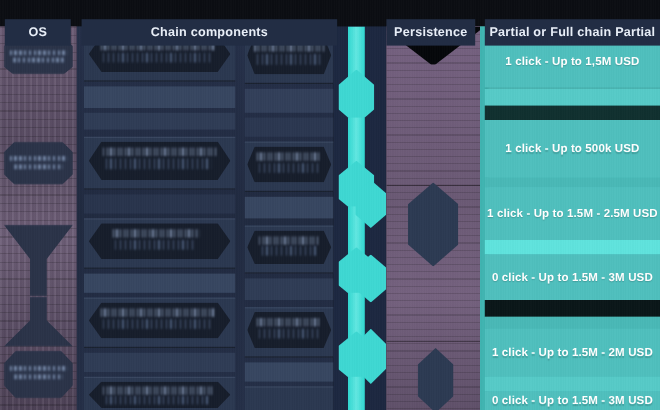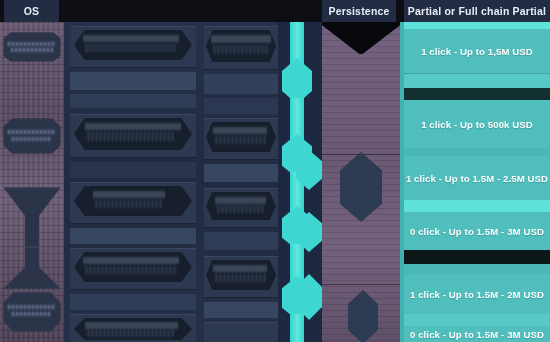--- a/index.html
+++ b/index.html
@@ -9,21 +9,21 @@
   }
   #app{
     position:relative;
     width:550px;height:342px;
     background:#0b0d12;
     overflow:hidden;
   }
 
   
   .hdr-row{
-    position:absolute;left:0;top:0;width:550px;height:22px;
+    position:absolute;left:0;top:16px;width:550px;height:22px;
     z-index:40;
   }
   .hdr{
     position:absolute;top:0;height:22px;
     background:#222d44;
     color:#e8eef7;
     font-size:10.5px;
     font-weight:600;
     letter-spacing:.2px;
     display:flex;align-items:center;justify-content:center;
@@ -181,20 +181,21 @@
     z-index:35;
   }
 </style>
 </head>
 <body>
 
 <div id="app">
 
   <div class="hdr-row">
     <div class="hdr os">OS</div>
+    <div class="hdr chain">Chain components</div>
     <div class="hdr persist">Persistence</div>
     <div class="hdr payout">Partial or Full chain Partial</div>
   </div>
 
   <div class="col col-os">
     <div class="os-stripes"></div>
 
     <div class="os-node n1"></div>
     <div class="os-txt" style="top:20px;"></div>
     <div class="os-txt" style="top:26px;left:11px;width:42px;"></div>

